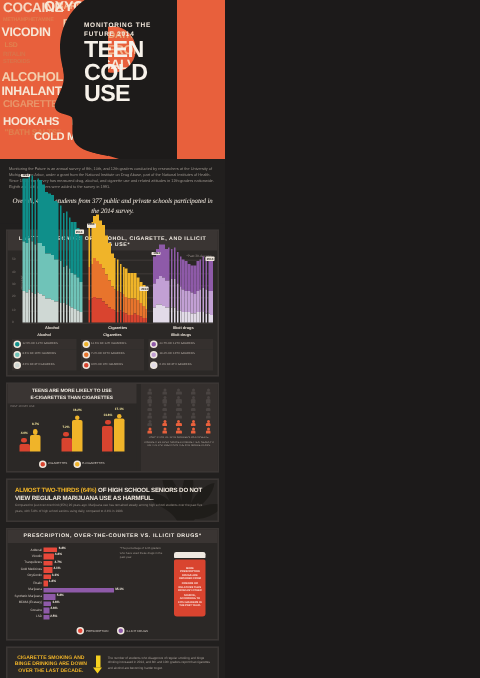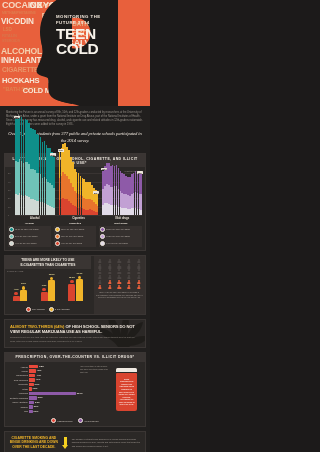--- a/index.html
+++ b/index.html
@@ -159,20 +159,21 @@
     </svg>
 
     <div class="hero-title">
       <div class="mtf" id="hero-eyebrow">
           <div>MONITORING THE</div>
           <div>FUTURE 2014</div>
         </div>
       <div id="hero-title">
           <span class="big">TEEN</span>
           <span class="big">COLD</span>
+          <span class="big">USE</span>
         </div>
     </div>
   </div>
 
   <div class="intro">
     <p>Monitoring the Future is an annual survey of 8th, 10th, and 12th-graders conducted by researchers at the University of Michigan, Ann Arbor, under a grant from the National Institute on Drug Abuse, part of the National Institutes of Health. Since 1975, the survey has measured drug, alcohol, and cigarette use and related attitudes in 12th-graders nationwide. Eighth and 10th graders were added to the survey in 1991.</p>
     <p class="hl">Overall, 41,551 students from 377 public and private schools participated in the 2014 survey.</p>
   </div>
 
   <div class="panel">

